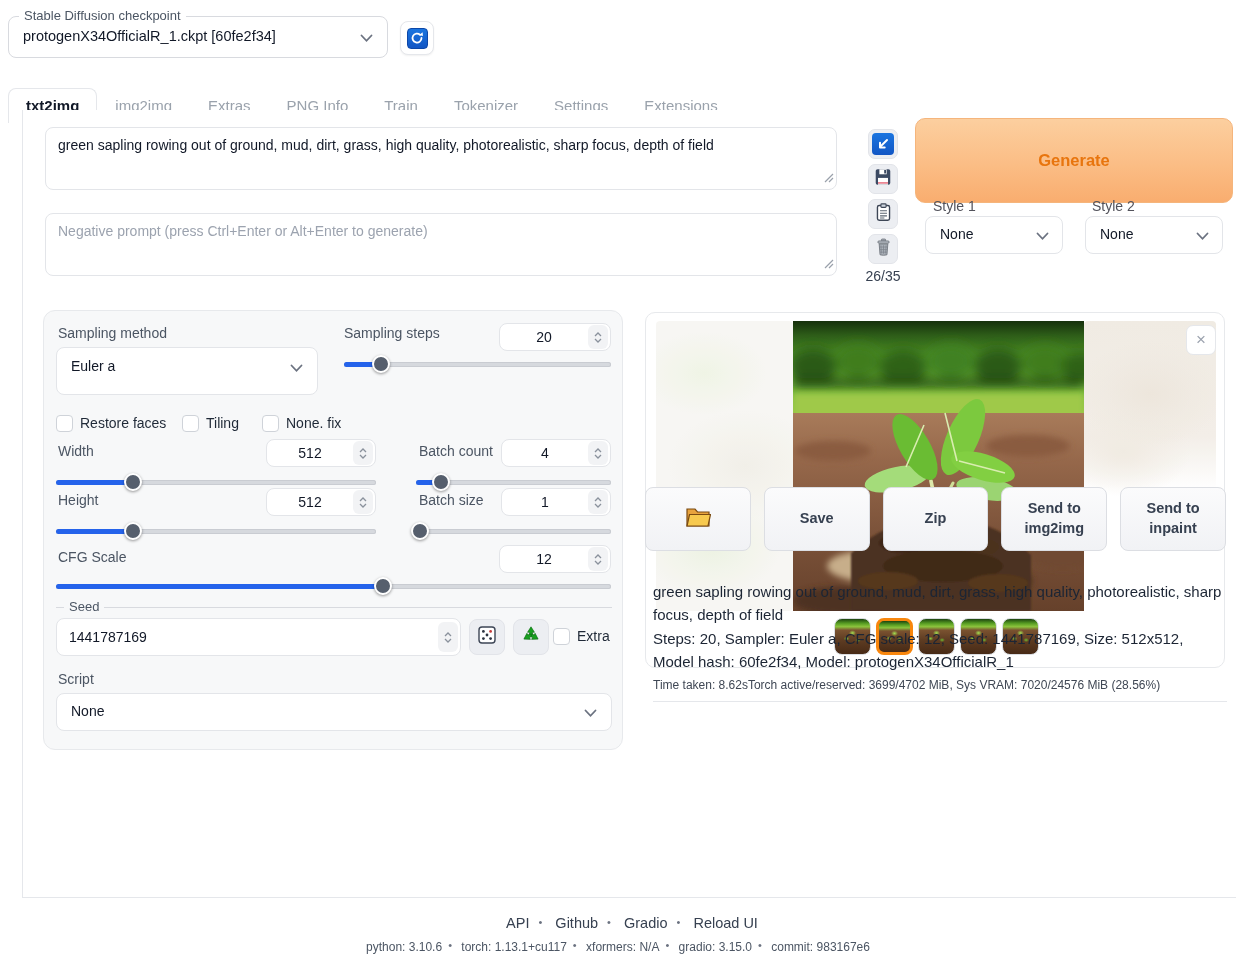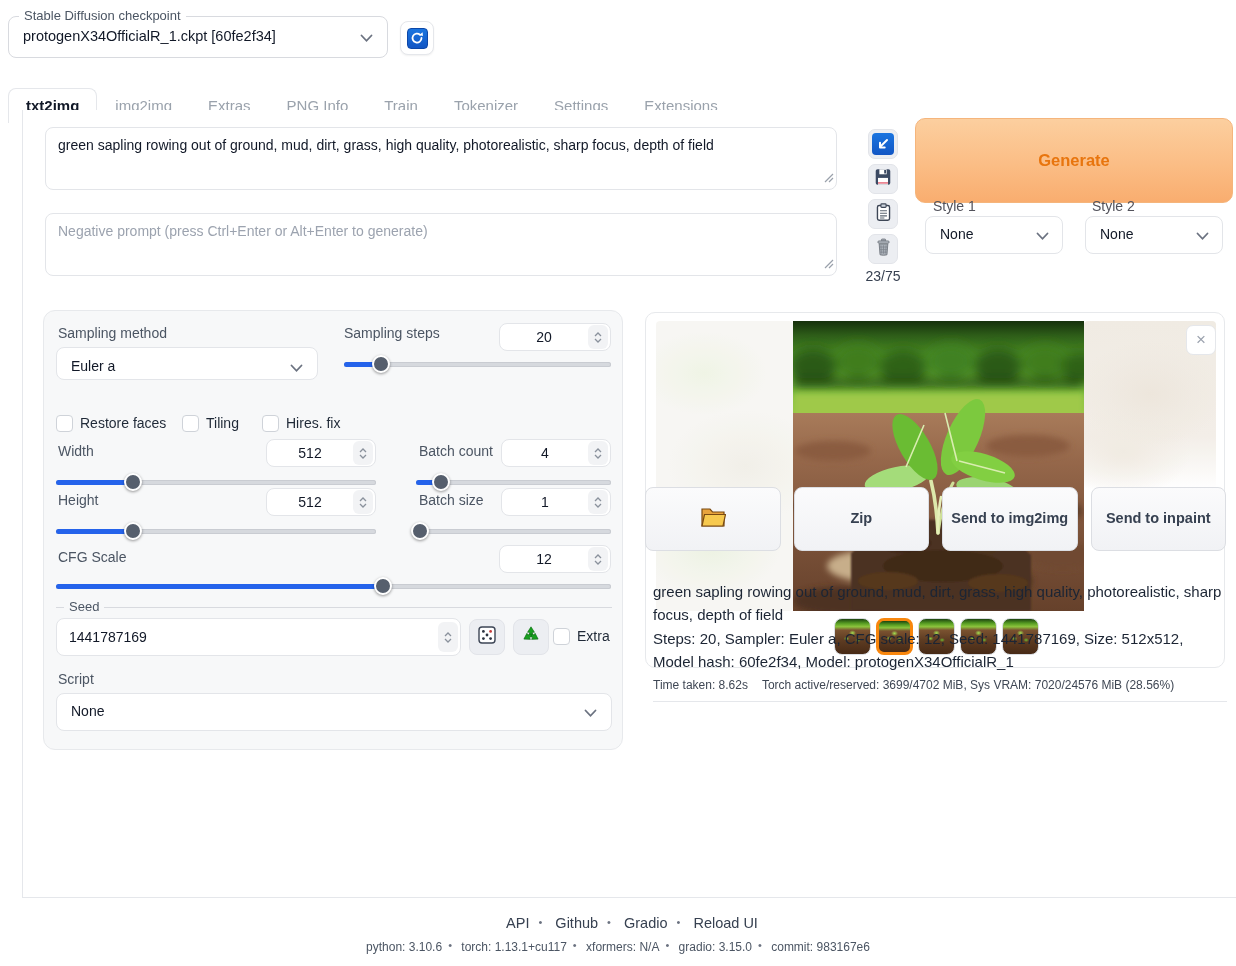--- a/index.html
+++ b/index.html
@@ -82,21 +82,21 @@
       radial-gradient(4px 3px at 33% 56%, #86cb3c, transparent 70%),
       radial-gradient(4px 3px at 66% 60%, #6fb82f, transparent 70%),
       linear-gradient(180deg,#1d4410 0%,#549a21 12%,#8cc43d 22%,#7a5230 32%,#5e3c22 60%,#472a16 100%); }
   .thumb.selected { border:3px solid #f8860d; }
   .actbtn { height:64px; background:linear-gradient(180deg,#fbfbfc,#f1f2f5); border:1px solid #dcdee3; border-radius:8px; display:flex; align-items:center; justify-content:center; text-align:center; font-size:14.5px; font-weight:700; color:#374151; line-height:1.35; cursor:pointer; padding:0 6px; }
   #actions { position:absolute; left:622px; top:377px; width:581px; display:flex; gap:13px; }
   #actions .actbtn { flex:1; }
   #gen-info { position:absolute; left:630px; top:470px; width:574px; border-bottom:1px solid #e5e7eb; padding-bottom:9px; }
   #gen-info .ptext { font-size:15px; color:#1c2534; line-height:1.55; }
   #gen-info .perf { margin-top:5px; font-size:12px; color:#3f4754; }
-  #gen-info .perf .t2 { margin-left:14px; }
+  #gen-info .perf .t2 { }
 
   
   #footer { left:0; top:915px; width:1236px; text-align:center; }
   #footer .links { font-size:14.5px; color:#374151;margin-left:28px; }
   #footer .links a { color:#374151; text-decoration:none; margin:0 9px; cursor:pointer; }
   #footer .sep { color:#6b7280; font-size:11px; vertical-align:2px; }
   #footer .versions { margin-top:8px; font-size:12px; color:#4b5563; }
   #footer .versions .sep { margin:0 6px; }
 </style>
 </head>
@@ -183,21 +183,21 @@
     <div class="toolbtn" style="top:124px;">
       <span>
         <svg width="19" height="20" viewBox="0 0 22 22">
           <rect x="8.5" y="1.8" width="5" height="2.4" rx="1" fill="#aab0b8" stroke="#6e747c" stroke-width="1"></rect>
           <rect x="4.5" y="4" width="13" height="2.6" rx="1.2" fill="#b7bdc5" stroke="#6e747c" stroke-width="1"></rect>
           <path d="M6 7.5 L16 7.5 L15 20 Q11 21.2 7 20 Z" fill="#aab0b8" stroke="#6e747c" stroke-width="1"></path>
           <path d="M8 9 L8.6 18.5 M11 9 L11 18.8 M14 9 L13.4 18.5 M6.6 11 h8.8 M6.9 14 h8.2 M7.1 17 h7.8" stroke="#7c828a" stroke-width=".8"></path>
         </svg>
       </span>
     </div>
-    <div id="token-counter">23/75</div>
+    <div id="token-counter">26/35</div>
 
     <div id="generate-btn" class="abs">Generate</div>
     <span class="style-label" style="left:910px;">Style 1</span>
     <span class="style-label" style="left:1069px;">Style 2</span>
     <div id="style1-dd" class="dropdown">
       <span class="dval">None</span>
       <span class="chev" style="right:13px;top:15px;">
         <svg width="13" height="9" viewBox="0 0 13 9">
             <polyline points="1.5,1.5 6.5,6.8 11.5,1.5" fill="none" stroke="#6b7280" stroke-width="1.8" stroke-linecap="round"></polyline>
           </svg>
@@ -207,21 +207,21 @@
       <span class="dval">None</span>
       <span class="chev" style="right:13px;top:15px;">
         <svg width="13" height="9" viewBox="0 0 13 9">
             <polyline points="1.5,1.5 6.5,6.8 11.5,1.5" fill="none" stroke="#6b7280" stroke-width="1.8" stroke-linecap="round"></polyline>
           </svg>
       </span>
     </div>
 
     <div id="panel" class="abs">
       <span class="plabel" style="left:14px;top:14px;text-align:right;">Sampling method</span>
-      <div class="dropdown" style="left:12px;top:36px;width:262px;height:33px;">
+      <div class="dropdown" style="left:12px;top:36px;width:262px;height:48px;">
         <span class="dval" style="top:10px;">Euler a</span>
         <span class="chev" style="right:14px;top:16px;">
           <svg width="13" height="9" viewBox="0 0 13 9">
               <polyline points="1.5,1.5 6.5,6.8 11.5,1.5" fill="none" stroke="#6b7280" stroke-width="1.8" stroke-linecap="round"></polyline>
             </svg>
         </span>
       </div>
       <span class="plabel" style="left:300px;top:14px;">Sampling steps</span>
       <div class="numbox" style="left:455px;top:12px;width:112px;">
         <input value="20" style="">
@@ -238,21 +238,21 @@
         <div class="track"></div>
           <div class="fill"></div>
           <div class="thumb"></div>
       </div>
 
       <div class="checkbox" style="left:12px;top:104px;"></div>
       <span class="cblabel" style="left:36px;top:104px;">Restore faces</span>
       <div class="checkbox" style="left:138px;top:104px;"></div>
       <span class="cblabel" style="left:162px;top:104px;">Tiling</span>
       <div class="checkbox" style="left:218px;top:104px;"></div>
-      <span class="cblabel" style="left:242px;top:104px;">Hires. fix</span>
+      <span class="cblabel" style="left:242px;top:104px;">None. fix</span>
 
       <span class="plabel" style="left:14px;top:132px;">Width</span>
       <div class="numbox" style="left:222px;top:128px;width:110px;">
         <input value="512" style="">
         <span class="spin">
           <svg width="8" height="5" viewBox="0 0 8 5">
               <polyline points="1,4 4,1 7,4" fill="none" stroke="#8a919c" stroke-width="1.3"></polyline>
             </svg>
           <svg width="8" height="5" viewBox="0 0 8 5">
               <polyline points="1,1 4,4 7,1" fill="none" stroke="#8a919c" stroke-width="1.3"></polyline>
@@ -474,20 +474,21 @@
 
     <div id="actions">
       <div class="actbtn">
         <span>
           <svg width="26" height="21" viewBox="0 0 26 21">
             <path d="M2,3 h8 l2.5,3 H24 v14 H2 Z" fill="#e8a33d" stroke="#7a4a12" stroke-width="1.2"></path>
             <path d="M4.5,8.5 h21 L23,20 H2 Z" fill="#f7c94e" stroke="#7a4a12" stroke-width="1.2"></path>
           </svg>
         </span>
       </div>
+      <div class="actbtn">Save</div>
       <div class="actbtn">Zip</div>
       <div class="actbtn">Send to img2img</div>
       <div class="actbtn">Send to inpaint</div>
     </div>
 
     <div id="gen-info">
       <div class="ptext">green sapling rowing out of ground, mud, dirt, grass, high quality, photorealistic, sharp focus, depth of field</div>
       <div class="ptext">Steps: 20, Sampler: Euler a, CFG scale: 12, Seed: 1441787169, Size: 512x512, Model hash: 60fe2f34, Model: protogenX34OfficialR_1</div>
       <div class="perf">
         <span>Time taken: 8.62s</span><span class="t2">Torch active/reserved: 3699/4702 MiB, Sys VRAM: 7020/24576 MiB (28.56%)</span>

